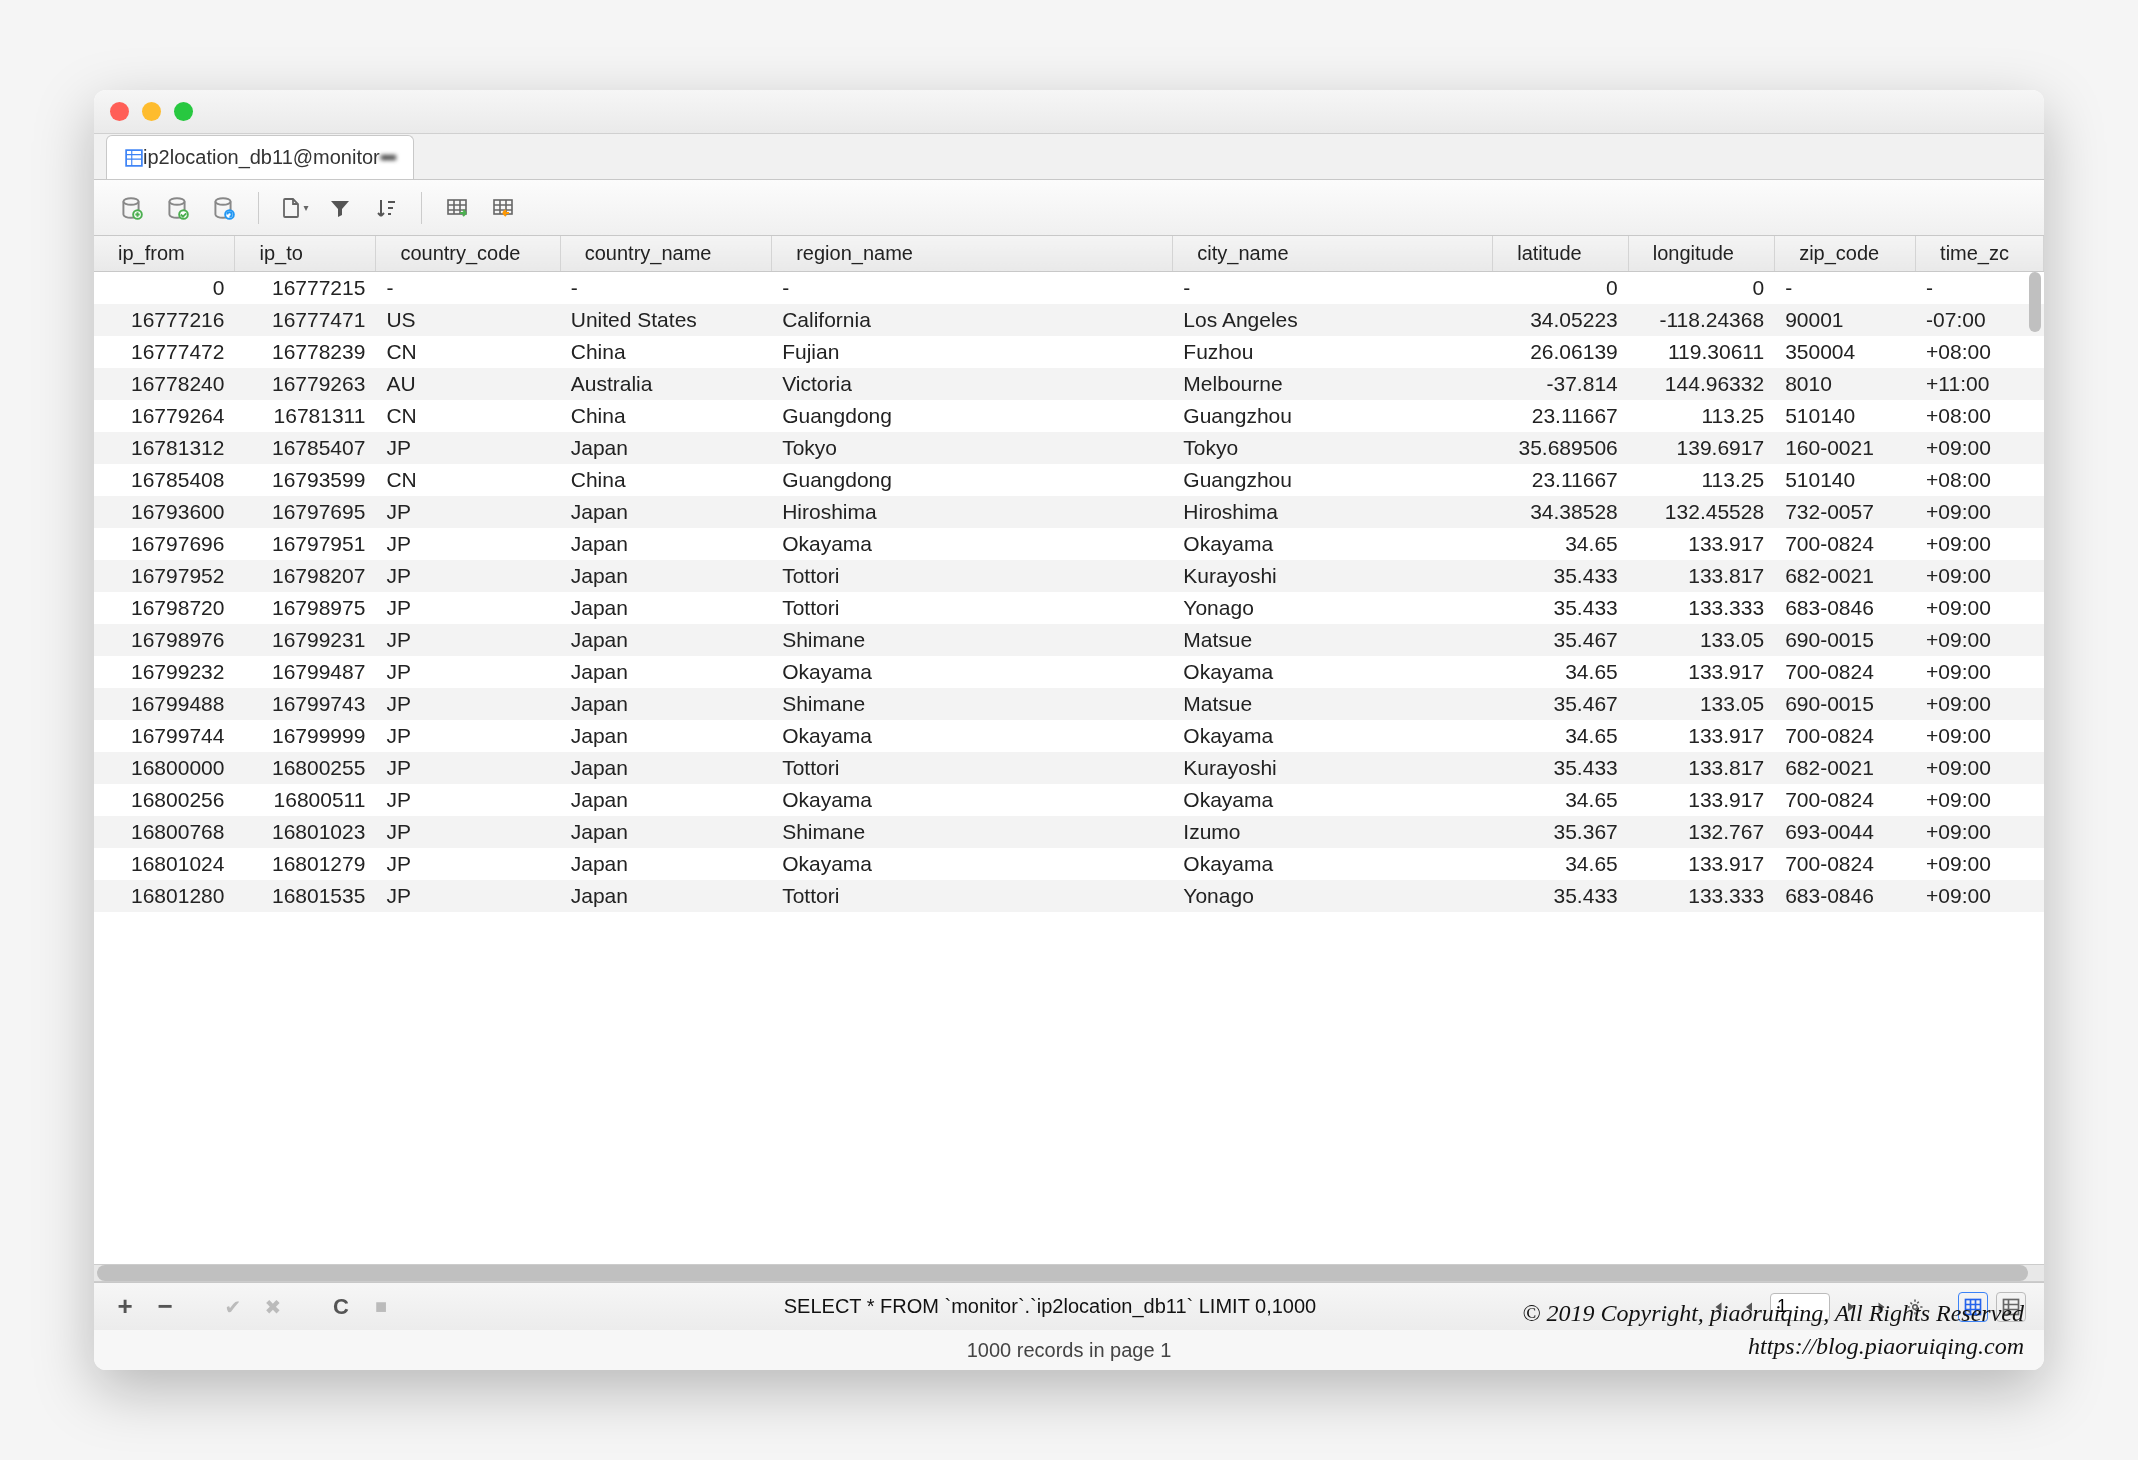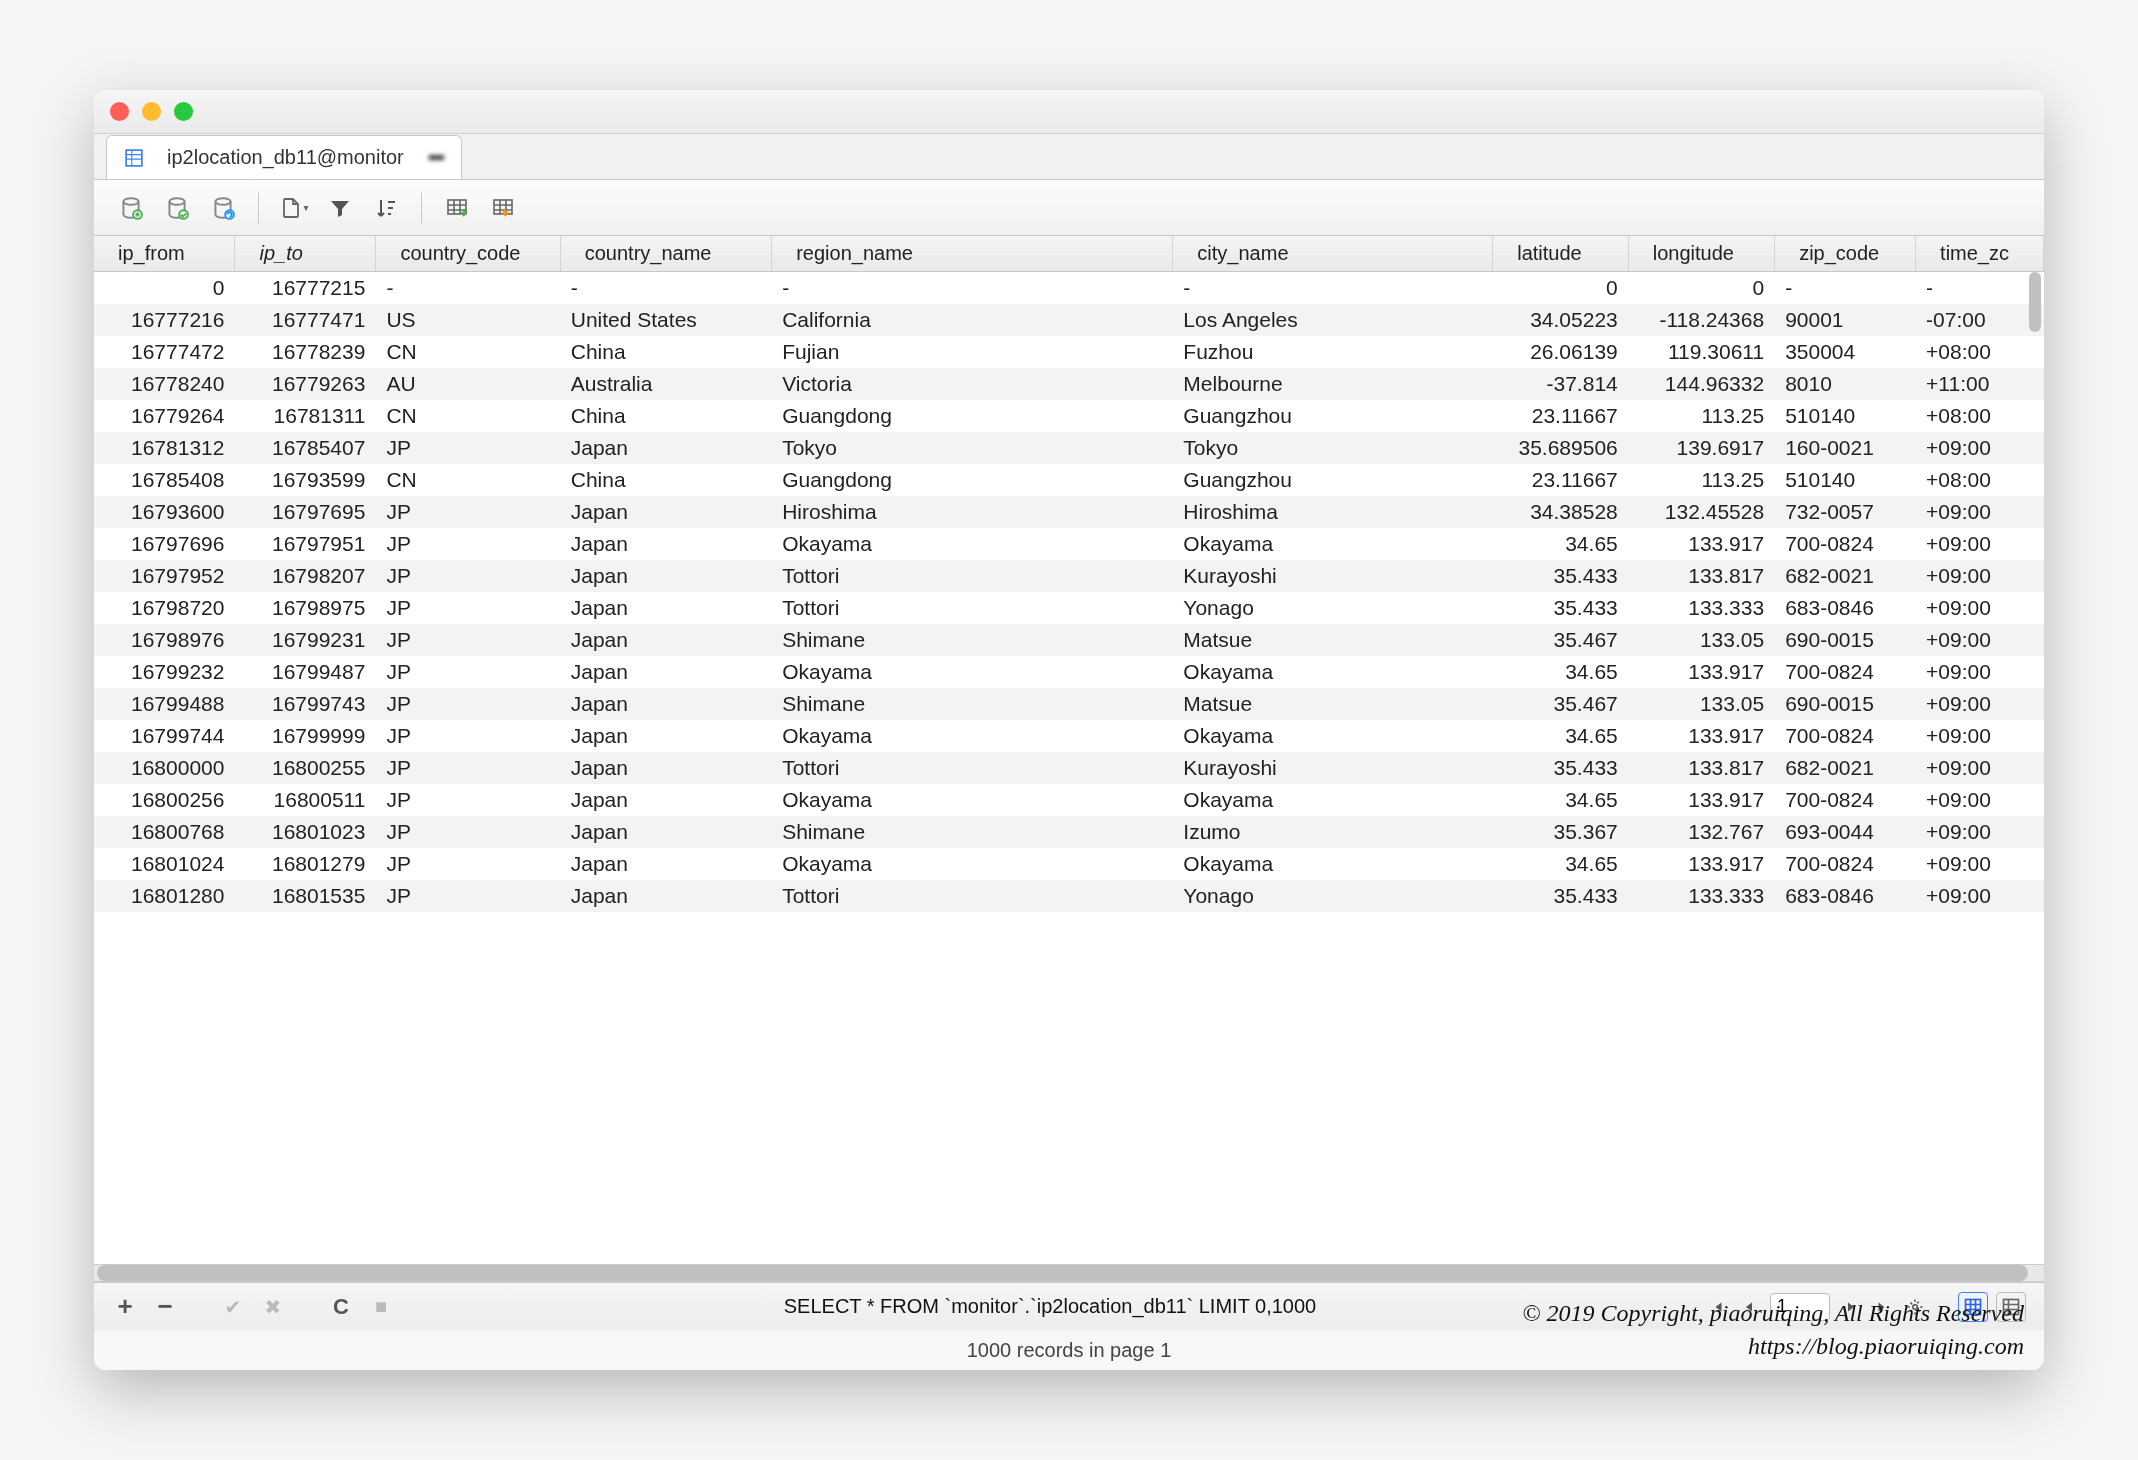--- a/index.html
+++ b/index.html
@@ -32,21 +32,21 @@
     border-bottom: 1px solid #d0d0d0;
   }
   .traffic { display:flex; gap:13px; }
   .dot { width:19px; height:19px; border-radius:50%; }
   .dot.red{background:#ff5f57;} .dot.yel{background:#febc2e;} .dot.grn{background:#28c840;}
   .tabbar {
     height:46px; background:#f1f1f1; display:flex; align-items:flex-end;
     border-bottom:1px solid #c8c8c8; padding-left:12px;
   }
   .tab {
-    display:flex; align-items:center; gap:24px; padding:10px 18px;
+    display:flex; align-items:center; gap:0; padding:10px 18px;
     background:#fff; border:1px solid #c8c8c8; border-bottom:none;
     border-radius:6px 6px 0 0; font-size:20px; color:#333;
   }
   .tab-icon { width:18px; height:18px; display:inline-block; }
   .tab .blur { filter: blur(2px); letter-spacing:-2px; }
   .toolbar {
     height:56px; background:linear-gradient(#fcfcfc,#f0f0f0);
     border-bottom:1px solid #c8c8c8; display:flex; align-items:center;
     padding:0 18px; gap:8px;
   }
@@ -186,21 +186,21 @@
         </svg>
       </div>
   </div>
 
   <div class="data-area">
     <div class="grid">
       <table>
         <thead>
             <tr id="thead-row">
               <th style="min-width: 130px;">ip_from</th>
-              <th style="min-width: 130px; font-style: italic;">ip_to</th>
+              <th style="min-width: 130px;">ip_to</th>
               <th style="min-width: 170px;">country_code</th>
               <th style="min-width: 195px;">country_name</th>
               <th style="min-width: 370px;">region_name</th>
               <th style="min-width: 295px;">city_name</th>
               <th style="min-width: 125px;">latitude</th>
               <th style="min-width: 135px;">longitude</th>
               <th style="min-width: 130px;">zip_code</th>
               <th style="min-width: 110px;">time_zc</th>
             </tr>
           </thead>

